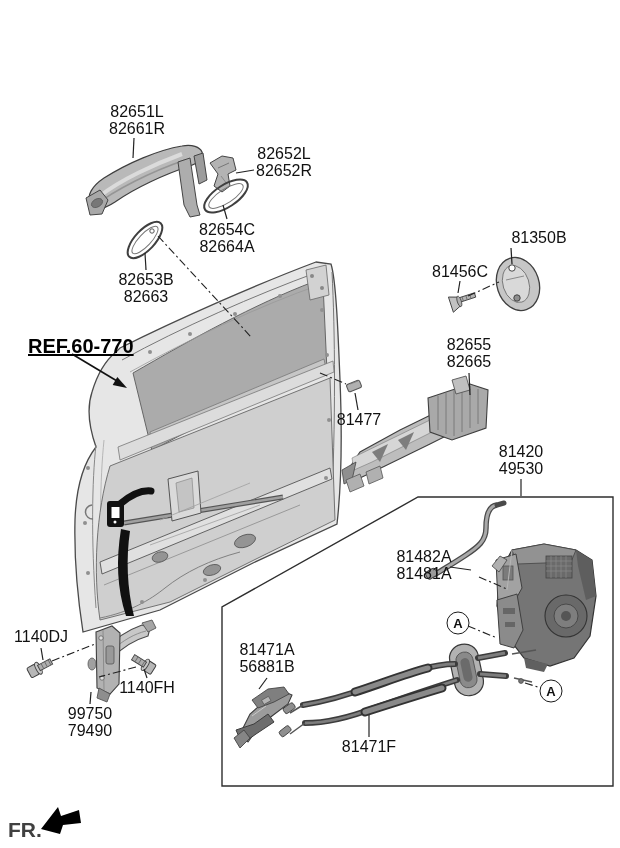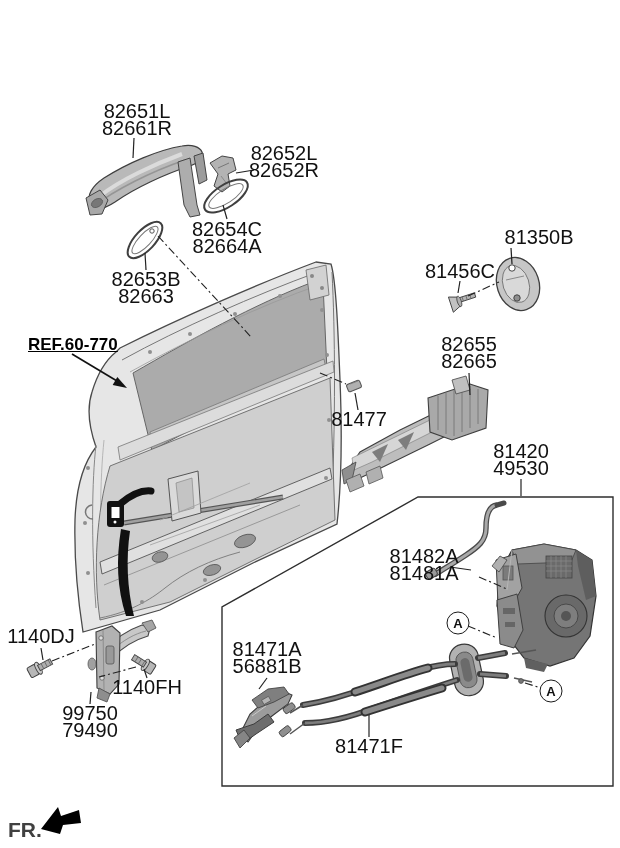--- a/index.html
+++ b/index.html
@@ -1,22 +1,22 @@
 <!DOCTYPE html>
 <html><head>
 <meta charset="utf-8">
 <style>
   html,body{margin:0;padding:0;background:#fff;}
   #stage{position:relative;width:620px;height:848px;background:#fff;overflow:hidden;
          font-family:"Liberation Sans",sans-serif;color:#111;}
   #art{position:absolute;left:0;top:0;}
-  .lbl{position:absolute;font-size:20px;line-height:17px;text-align:center;white-space:nowrap;
+  .lbl{position:absolute;font-size:16px;line-height:17px;text-align:center;white-space:nowrap;
        transform:translateX(-50%);letter-spacing:0px;color:#111;}
   .lbl div{white-space:nowrap;}
-  .ref{position:absolute;font-size:17px;font-weight:bold;text-decoration:underline;white-space:nowrap;color:#000;}
+  .ref{position:absolute;font-size:20px;font-weight:bold;text-decoration:underline;white-space:nowrap;color:#000;}
   .fr{position:absolute;font-size:21px;font-weight:bold;color:#404040;}
   .amark{position:absolute;width:21px;height:21px;border:1.6px solid #1a1a1a;border-radius:50%;
          background:#fff;transform:translate(-50%,-50%);display:flex;align-items:center;justify-content:center;
          font-size:13px;font-weight:bold;color:#111;}
 </style>
 </head>
 <body>
 
 <div id="stage">
 

